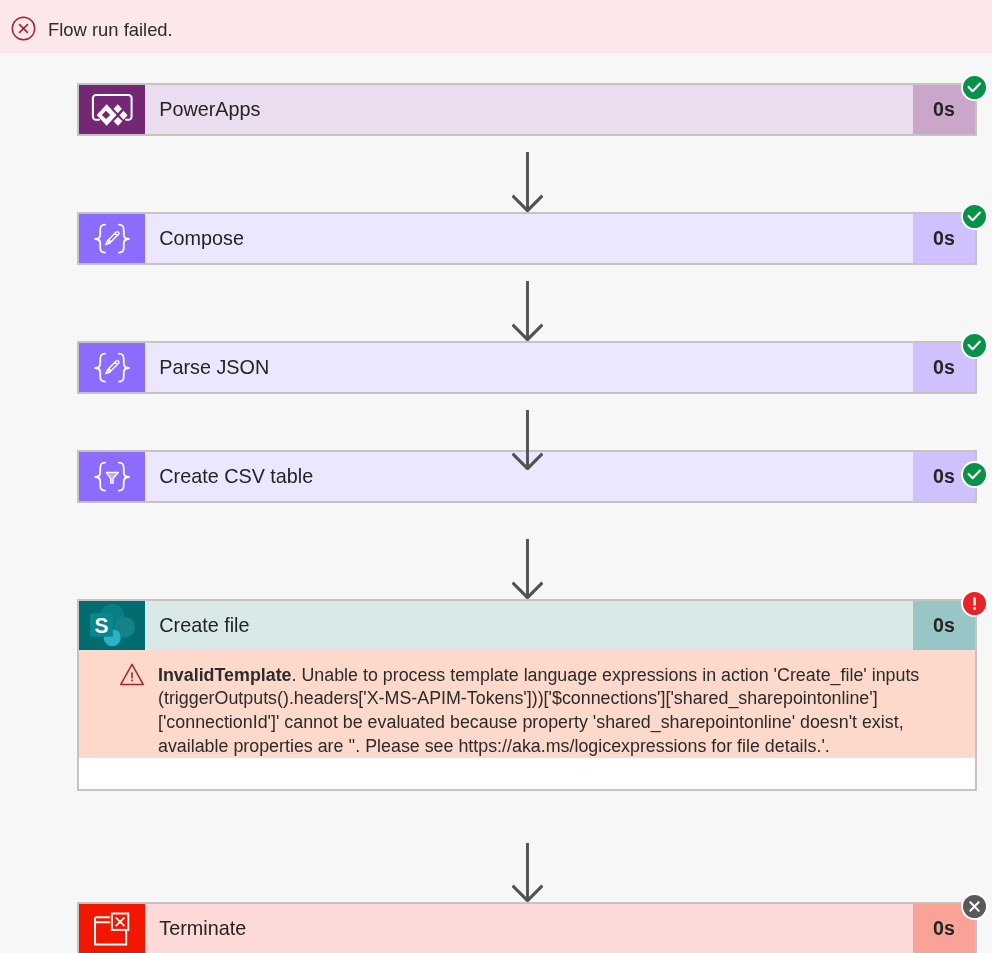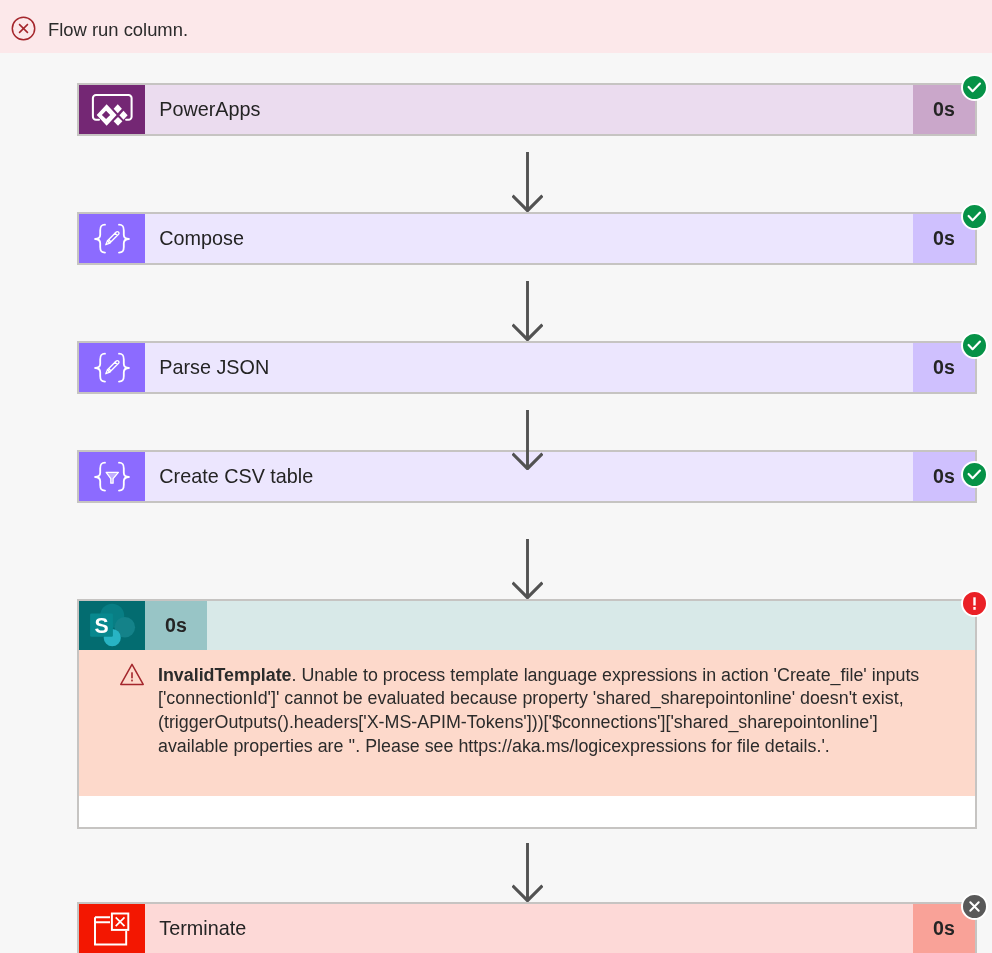--- a/index.html
+++ b/index.html
@@ -19,38 +19,38 @@
   .title{flex:1 1 auto;display:flex;align-items:center;padding-left:14.3px;padding-top:0.5px;font-size:19.8px;color:#242424;}
   .dur{width:62px;flex:0 0 62px;display:flex;align-items:center;justify-content:center;
        font-size:19.6px;color:#242424;font-weight:bold;}
 
   .badge{position:absolute;width:27px;height:27px;border-radius:50%;
          border:2px solid #ffffff;box-sizing:border-box;display:flex;
          align-items:center;justify-content:center;}
 
   .arrow{position:absolute;left:512px;width:31px;}
 
-  .errpanel{background:#fdd9cb;position:relative;height:146px;}
+  .errpanel{background:#fdd9cb;position:relative;height:108px;}
   .errpanel .wicon{position:absolute;left:41px;top:13px;width:24px;height:23px;}
   .errtext{position:absolute;left:79px;top:13.5px;width:790px;font-size:17.85px;line-height:23.8px;color:#2b2b2b;}
   .errtext b{font-weight:bold;}
   .eline{white-space:nowrap;}
   .whiteband{height:31px;background:#ffffff;}
 </style>
 </head>
 <body>
 
 <div class="banner">
   <span class="bicon">
     <svg width="25" height="25" viewBox="0 0 25 25">
       <circle cx="12.5" cy="12.5" r="11.2" fill="none" stroke="#a4262c" stroke-width="1.5"></circle>
       <path d="M8.1 8.1 L16.9 16.9 M16.9 8.1 L8.1 16.9" stroke="#a4262c" stroke-width="1.5" fill="none"></path>
     </svg>
   </span>
-  <span class="btxt">Flow run column.</span>
+  <span class="btxt">Flow run failed.</span>
 </div>
 
 <div id="flow">
 
   <div class="card" style="top:83px;">
     <div class="row" style="background:#ebdcef">
       <div class="iconbox" style="background:#742774">
         <svg width="66" height="65" viewBox="0 0 66 65">
           <g fill="#fff">
           <path d="M13.9 39.2 V21.1 A3.1 3.1 0 0 1 17.0 18.0 H49.5 A3.1 3.1 0 0 1 52.6 21.1 V39.7 A3.1 3.1 0 0 1 49.5 42.8 H47.1" fill="none" stroke="#fff" stroke-width="2.05" stroke-linecap="round"></path>
@@ -154,34 +154,35 @@
     <div class="row" style="background:#d8e9e8">
       <div class="iconbox" style="background:#036c70">
         <svg width="66" height="65" viewBox="0 0 66 65">
           <circle cx="33.15" cy="22.7" r="12.05" fill="#087e84"></circle>
           <circle cx="45.85" cy="34.3" r="10.25" fill="#148289"></circle>
           <circle cx="33.25" cy="44.65" r="8.55" fill="#28b4c4"></circle>
           <rect x="11.1" y="20.6" width="22.8" height="23.1" rx="1.3" fill="#08888e"></rect>
           <text x="22.5" y="40.0" text-anchor="middle" font-family="Liberation Sans, sans-serif" font-size="21.2" font-weight="bold" fill="#ffffff">S</text>
         </svg>
       </div>
+      <div class="title">Create file</div>
       <div class="dur" style="background:#98c5c6">0s</div>
     </div>
     <div class="errpanel">
       <div class="wicon">
         <svg width="24" height="23" viewBox="0 0 24 23">
           <path d="M12 1.3 L23.2 21.4 H0.8 Z" fill="none" stroke="#a4262c" stroke-width="1.5" stroke-linejoin="round"></path>
           <rect x="11.2" y="9.3" width="1.6" height="6.0" fill="#a4262c"></rect>
           <rect x="11.2" y="16.6" width="1.6" height="1.8" fill="#a4262c"></rect>
         </svg>
       </div>
       <div class="errtext">
           <div class="eline"><b>InvalidTemplate</b><span>. Unable to process template language expressions in action 'Create_file' inputs</span></div>
+          <div class="eline">(triggerOutputs().headers['X-MS-APIM-Tokens']))['$connections']['shared_sharepointonline']</div>
           <div class="eline">['connectionId']' cannot be evaluated because property 'shared_sharepointonline' doesn't exist,</div>
-          <div class="eline">(triggerOutputs().headers['X-MS-APIM-Tokens']))['$connections']['shared_sharepointonline']</div>
           <div class="eline">available properties are ''. Please see https://aka.ms/logicexpressions for file details.'.</div>
         </div>
     </div>
     <div class="whiteband"></div>
   </div>
 
   <div class="badge" style="top:590px;left:961px;background:#ea2127">
       <svg width="21" height="21" viewBox="0 0 21 21">
         <rect x="9.3" y="4.3" width="2.4" height="8.2" fill="#fff"></rect>
         <rect x="9.3" y="14.0" width="2.4" height="2.8" fill="#fff"></rect>

